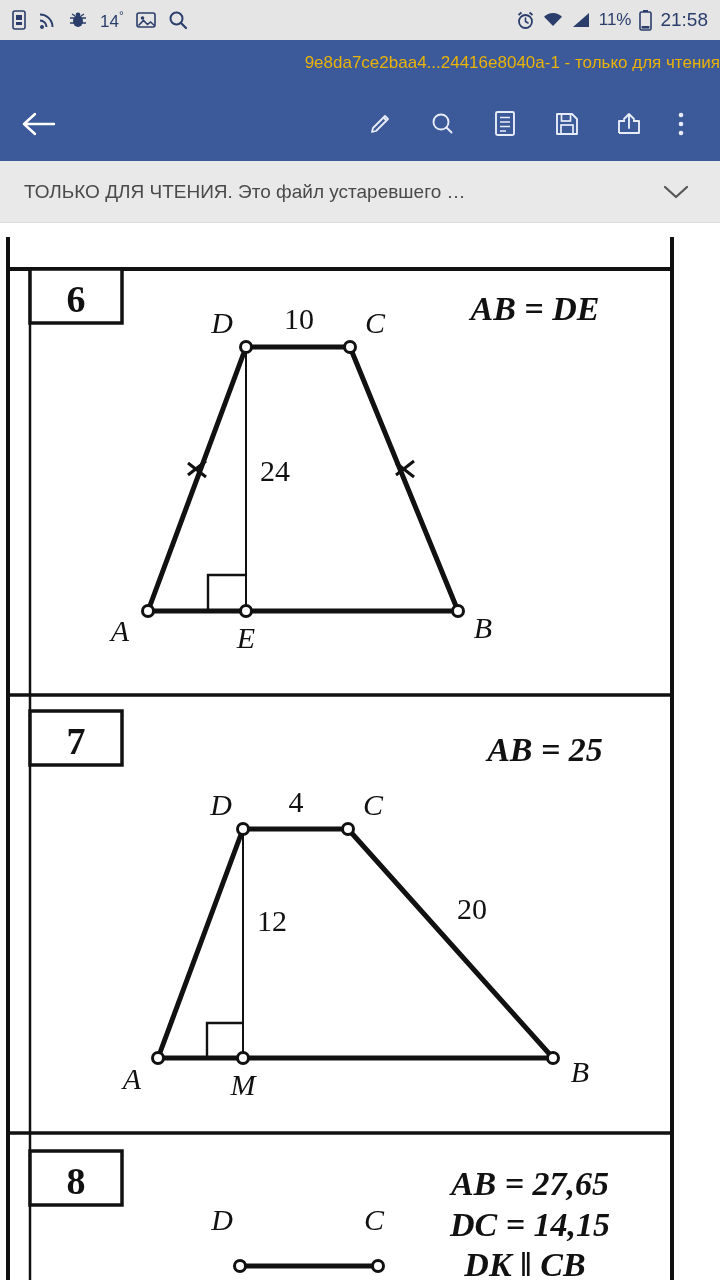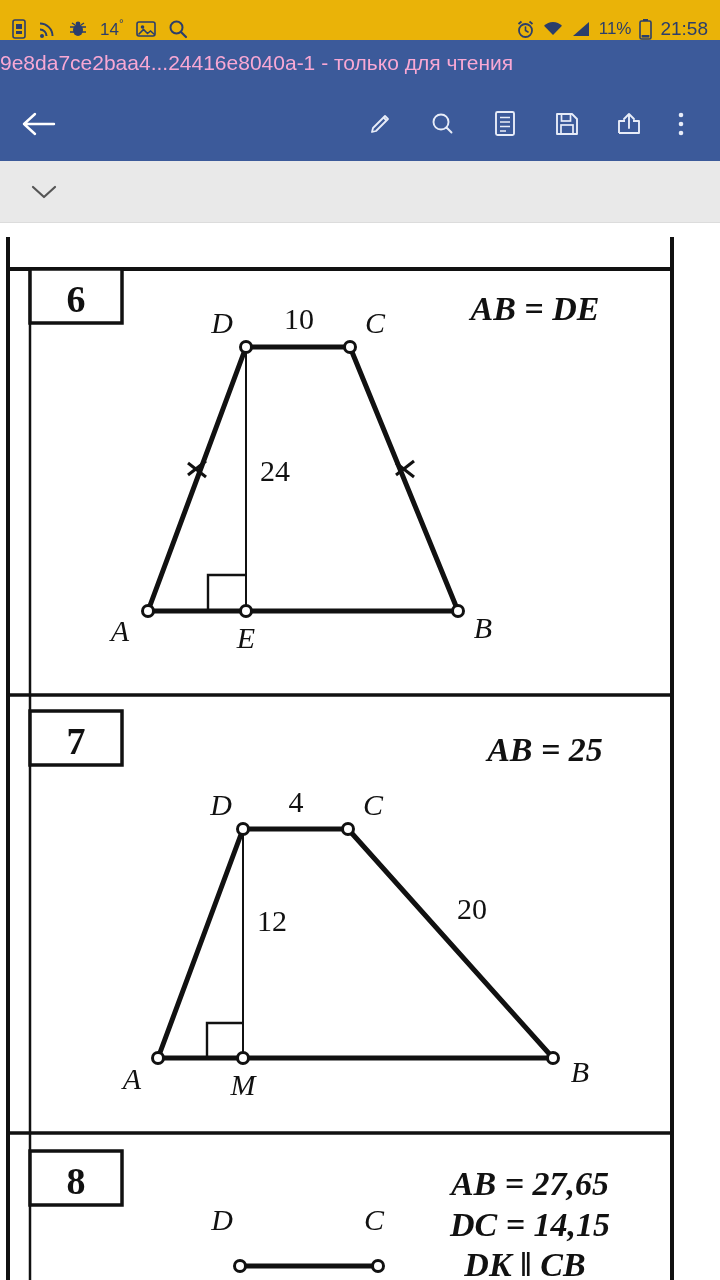--- a/index.html
+++ b/index.html
@@ -6,45 +6,45 @@
   html, body {
     width: 720px; height: 1280px;
     font-family: "Liberation Sans", sans-serif;
     background: #ffffff;
     overflow: hidden;
   }
 
   
   .statusbar {
     height: 40px;
-    background: #eab308;
+    background: #e5e5e5;
     display: flex;
-    align-items: flex-end;
+    align-items: center;
     padding: 0 12px;
     color: #2b3e6b;
     font-size: 17px;
   }
   .statusbar .left, .statusbar .right {
     display: flex; align-items: center; gap: 12px;
   }
   .statusbar .left { flex: 0 0 auto; }
   .statusbar .spacer { flex: 1 1 auto; }
   .statusbar .right { gap: 8px; }
   .sb-ico { display: inline-flex; align-items: center; justify-content: center; }
   .sb-text { font-size: 17px; color: #2b3e6b; letter-spacing: 0; }
   .batt-pct { font-size: 17px; }
   .clock { font-size: 19px; font-weight: 400; }
 
   
   .titlebar {
     height: 46px;
     background: #3c5a9a;
-    display: flex; align-items: center; justify-content: flex-start;
-    color: #f9a8d4;
-    font-size: 21px;
+    display: flex; align-items: center; justify-content: flex-end;
+    color: #eab308;
+    font-size: 17px;
   }
 
   
   .toolbar {
     height: 75px;
     background: #3c5a9a;
     display: flex; align-items: center;
     padding: 0 18px 0 22px;
     color: #e9eefb;
   }
@@ -198,20 +198,21 @@
   <div class="tb-btn last">
     <svg width="8" height="28" viewBox="0 0 8 28">
         <circle cx="4" cy="5" r="2.3" fill="#e7ecf8"></circle>
         <circle cx="4" cy="14" r="2.3" fill="#e7ecf8"></circle>
         <circle cx="4" cy="23" r="2.3" fill="#e7ecf8"></circle>
       </svg>
   </div>
 </div>
 
 <div class="banner">
+  <span class="btext">ТОЛЬКО ДЛЯ ЧТЕНИЯ. Это файл устаревшего …</span>
   <span class="chev">
     <svg width="26" height="16" viewBox="0 0 26 16">
         <path d="M2 3l11 10L24 3" fill="none" stroke="#555555" stroke-width="2.2" stroke-linecap="round" stroke-linejoin="round"></path>
       </svg>
   </span>
 </div>
 
 <div class="doc">
   <svg class="doc-svg" width="720" height="1057" viewBox="0 0 720 1057">
     <rect x="0" y="0" width="720" height="1057" fill="#ffffff"></rect>

